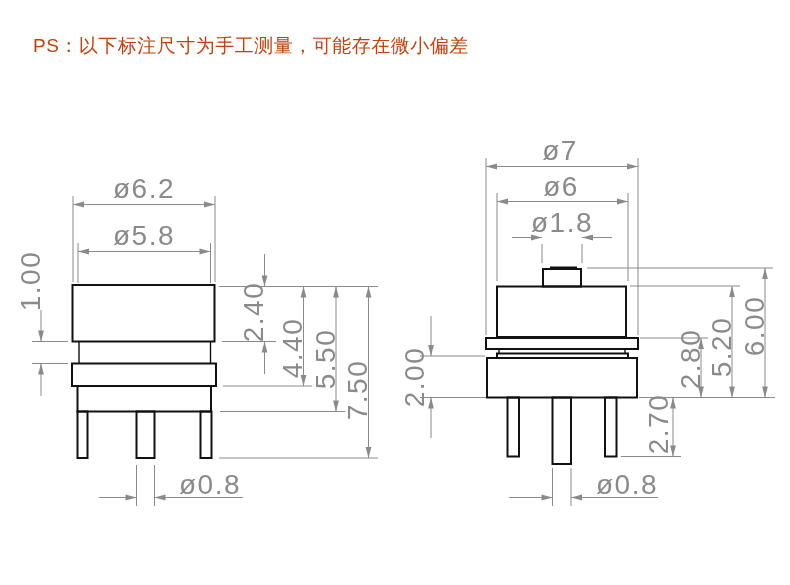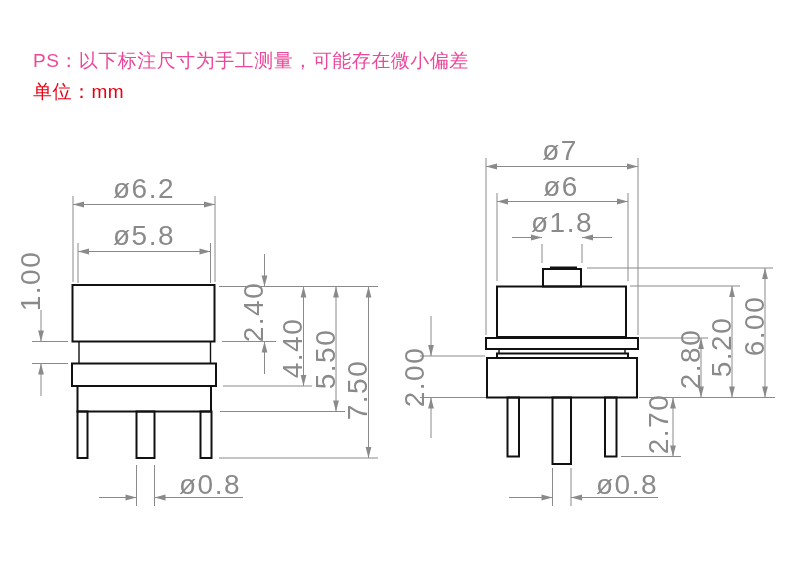--- a/index.html
+++ b/index.html
@@ -1,34 +1,33 @@
 <!DOCTYPE html>
 <html><head>
 <meta charset="utf-8">
 <style>
   html,body{margin:0;padding:0;background:#ffffff;}
   .page{position:relative;width:790px;height:585px;background:#fff;overflow:hidden;
         font-family:"Liberation Sans","DejaVu Sans",sans-serif;}
   .note{position:absolute;left:33px;white-space:nowrap;letter-spacing:0.5px;}
-  .note-ps{top:33px;font-size:19px;color:#ec4899;margin-top:15px;}
+  .note-ps{top:33px;font-size:19px;color:#c2410c;}
   .note-unit{top:79px;font-size:19px;color:#e60012;}
   svg{position:absolute;left:0;top:0;}
   svg text{font-family:"Liberation Sans","DejaVu Sans",sans-serif;font-size:28px;
            fill:#8a8a8a;letter-spacing:1.5px;}
   .part{stroke:#111;stroke-width:2;fill:none;}
   .part-thin{stroke:#111;stroke-width:1.4;fill:none;}
   .dim{stroke:#8a8a8a;stroke-width:1;fill:none;}
 </style>
 </head>
 <body>
 
 <div class="page">
 
   <div class="note note-ps">PS：以下标注尺寸为手工测量，可能存在微小偏差</div>
-  <div class="note note-unit">单位：mm</div>
 
   <svg width="790" height="585" viewBox="0 0 790 585">
     <defs>
       <marker id="arr" markerWidth="12" markerHeight="8" refX="11.5" refY="4" orient="auto-start-reverse" markerUnits="userSpaceOnUse">
         <path d="M11.5,4 L0.5,1.1 L0.5,6.9 z" fill="#8a8a8a"></path>
       </marker>
     </defs>
 
     <g>
 

